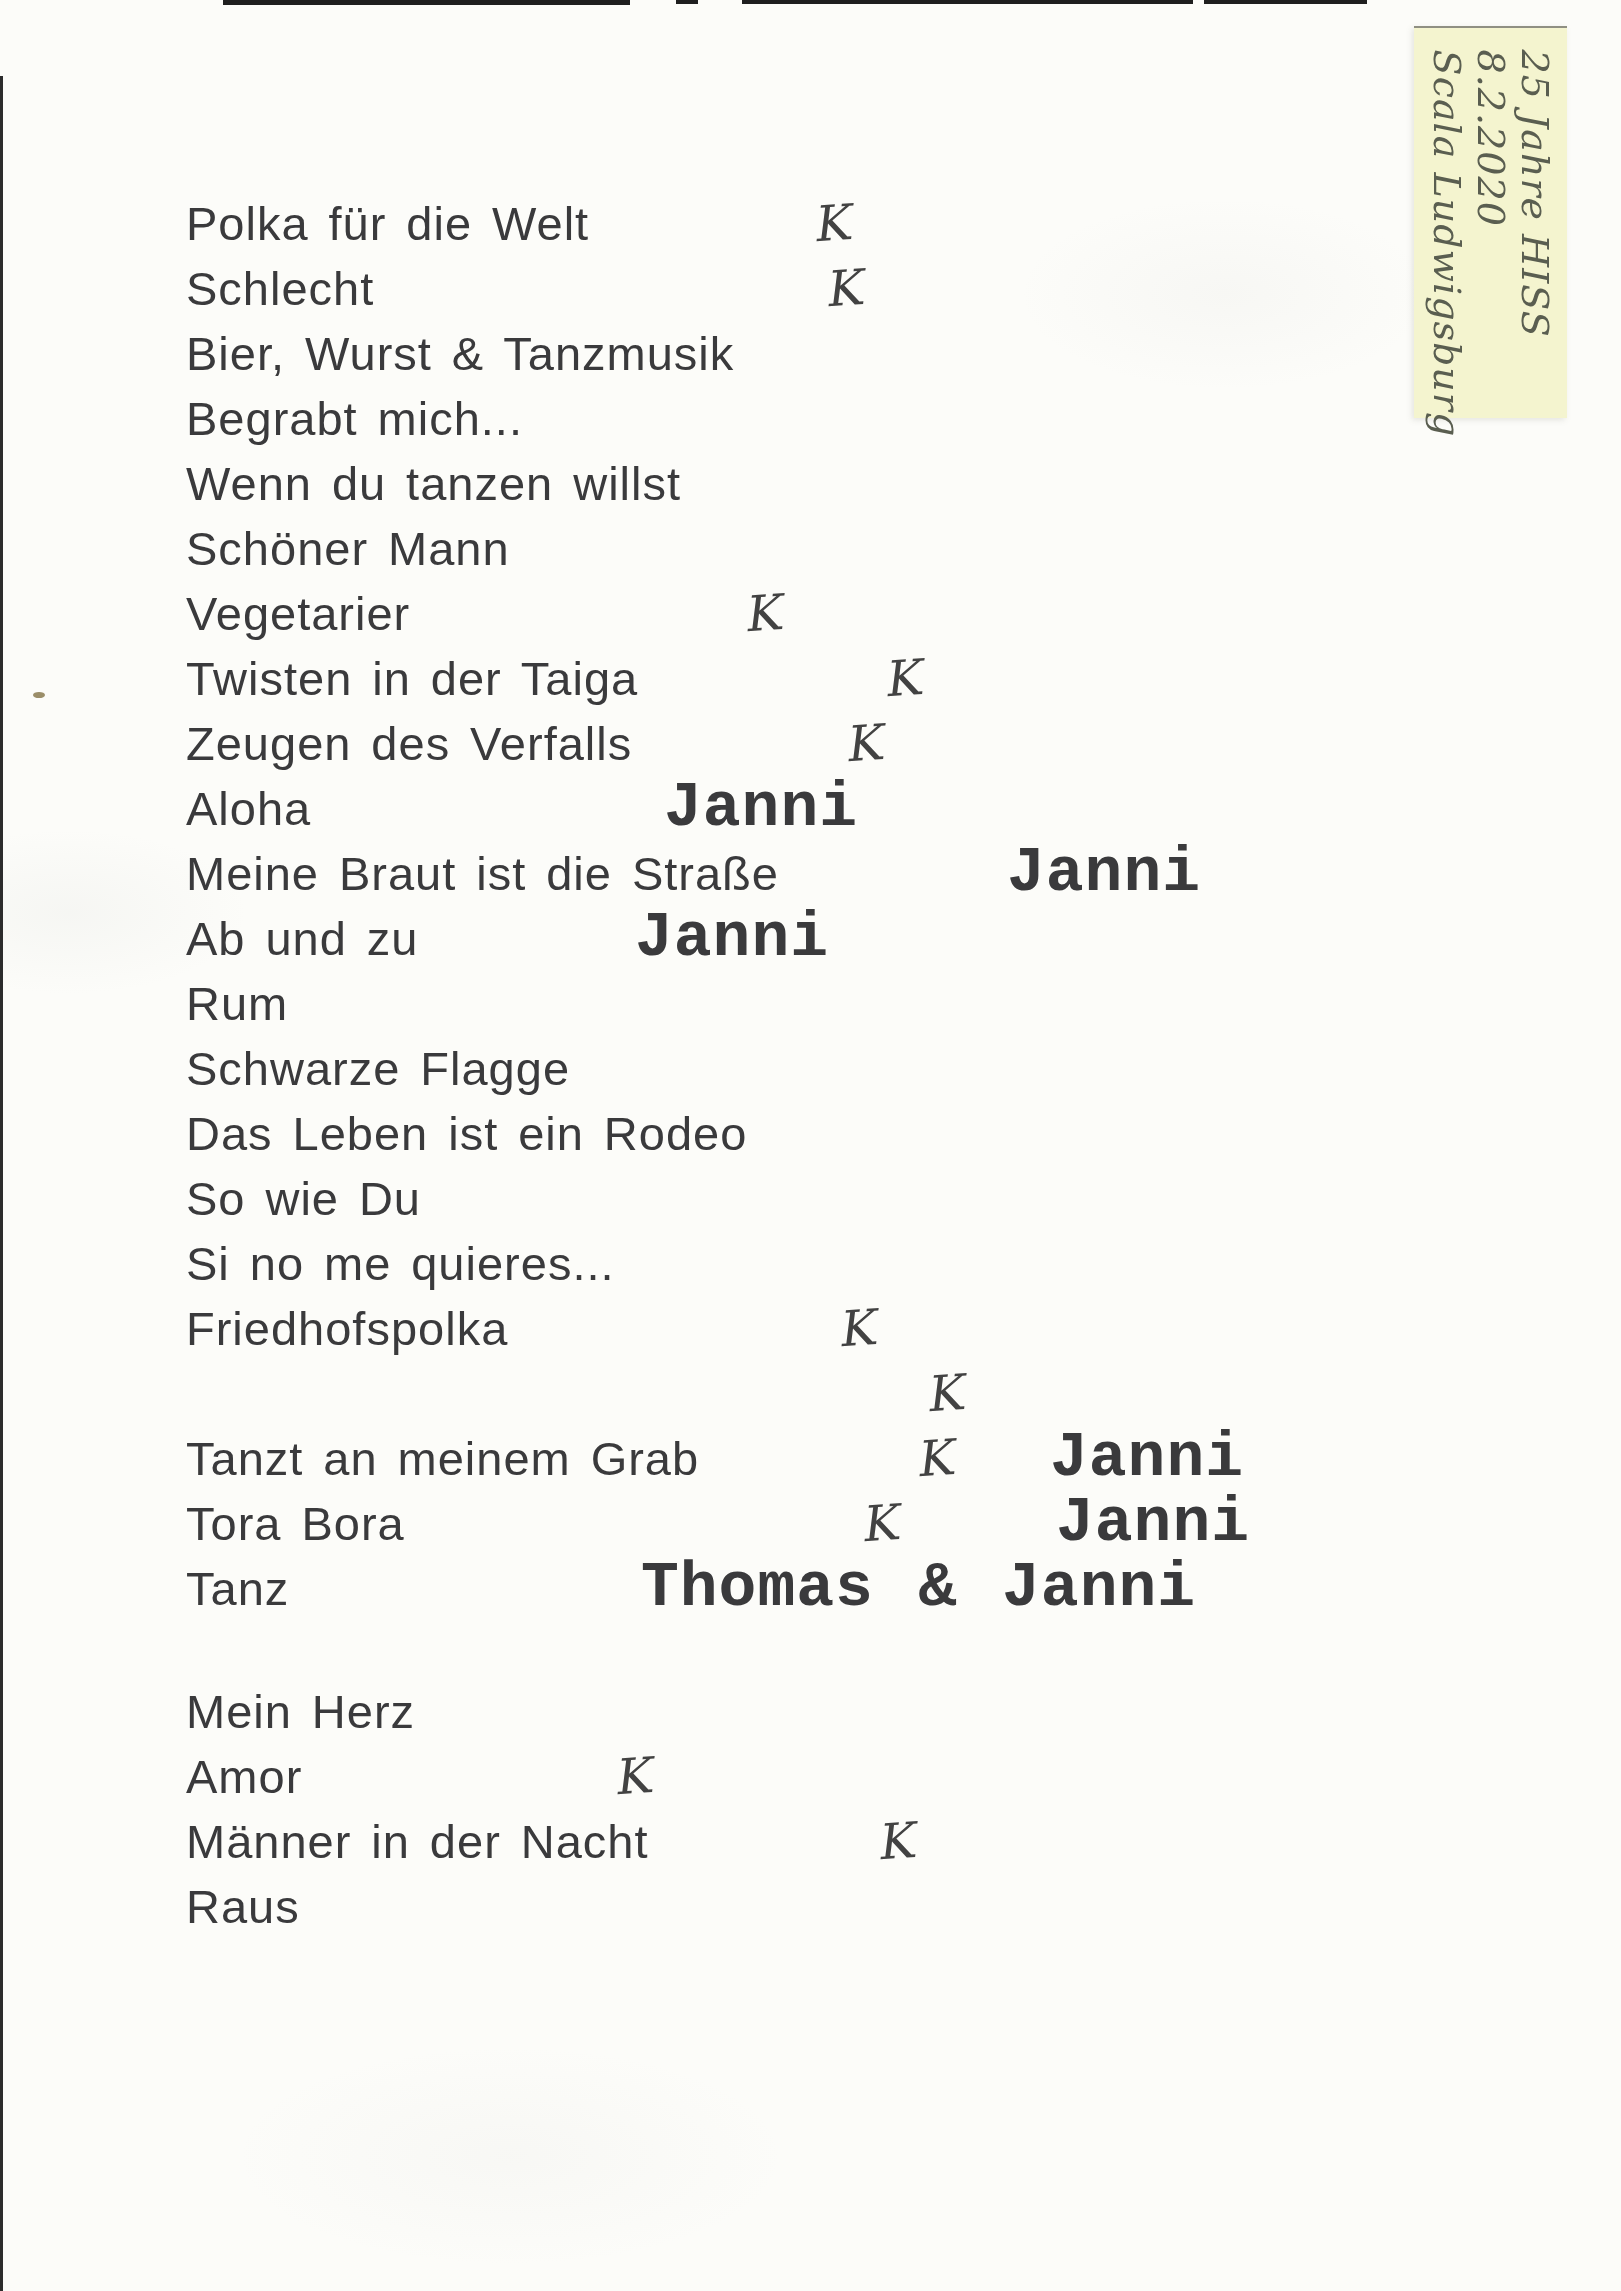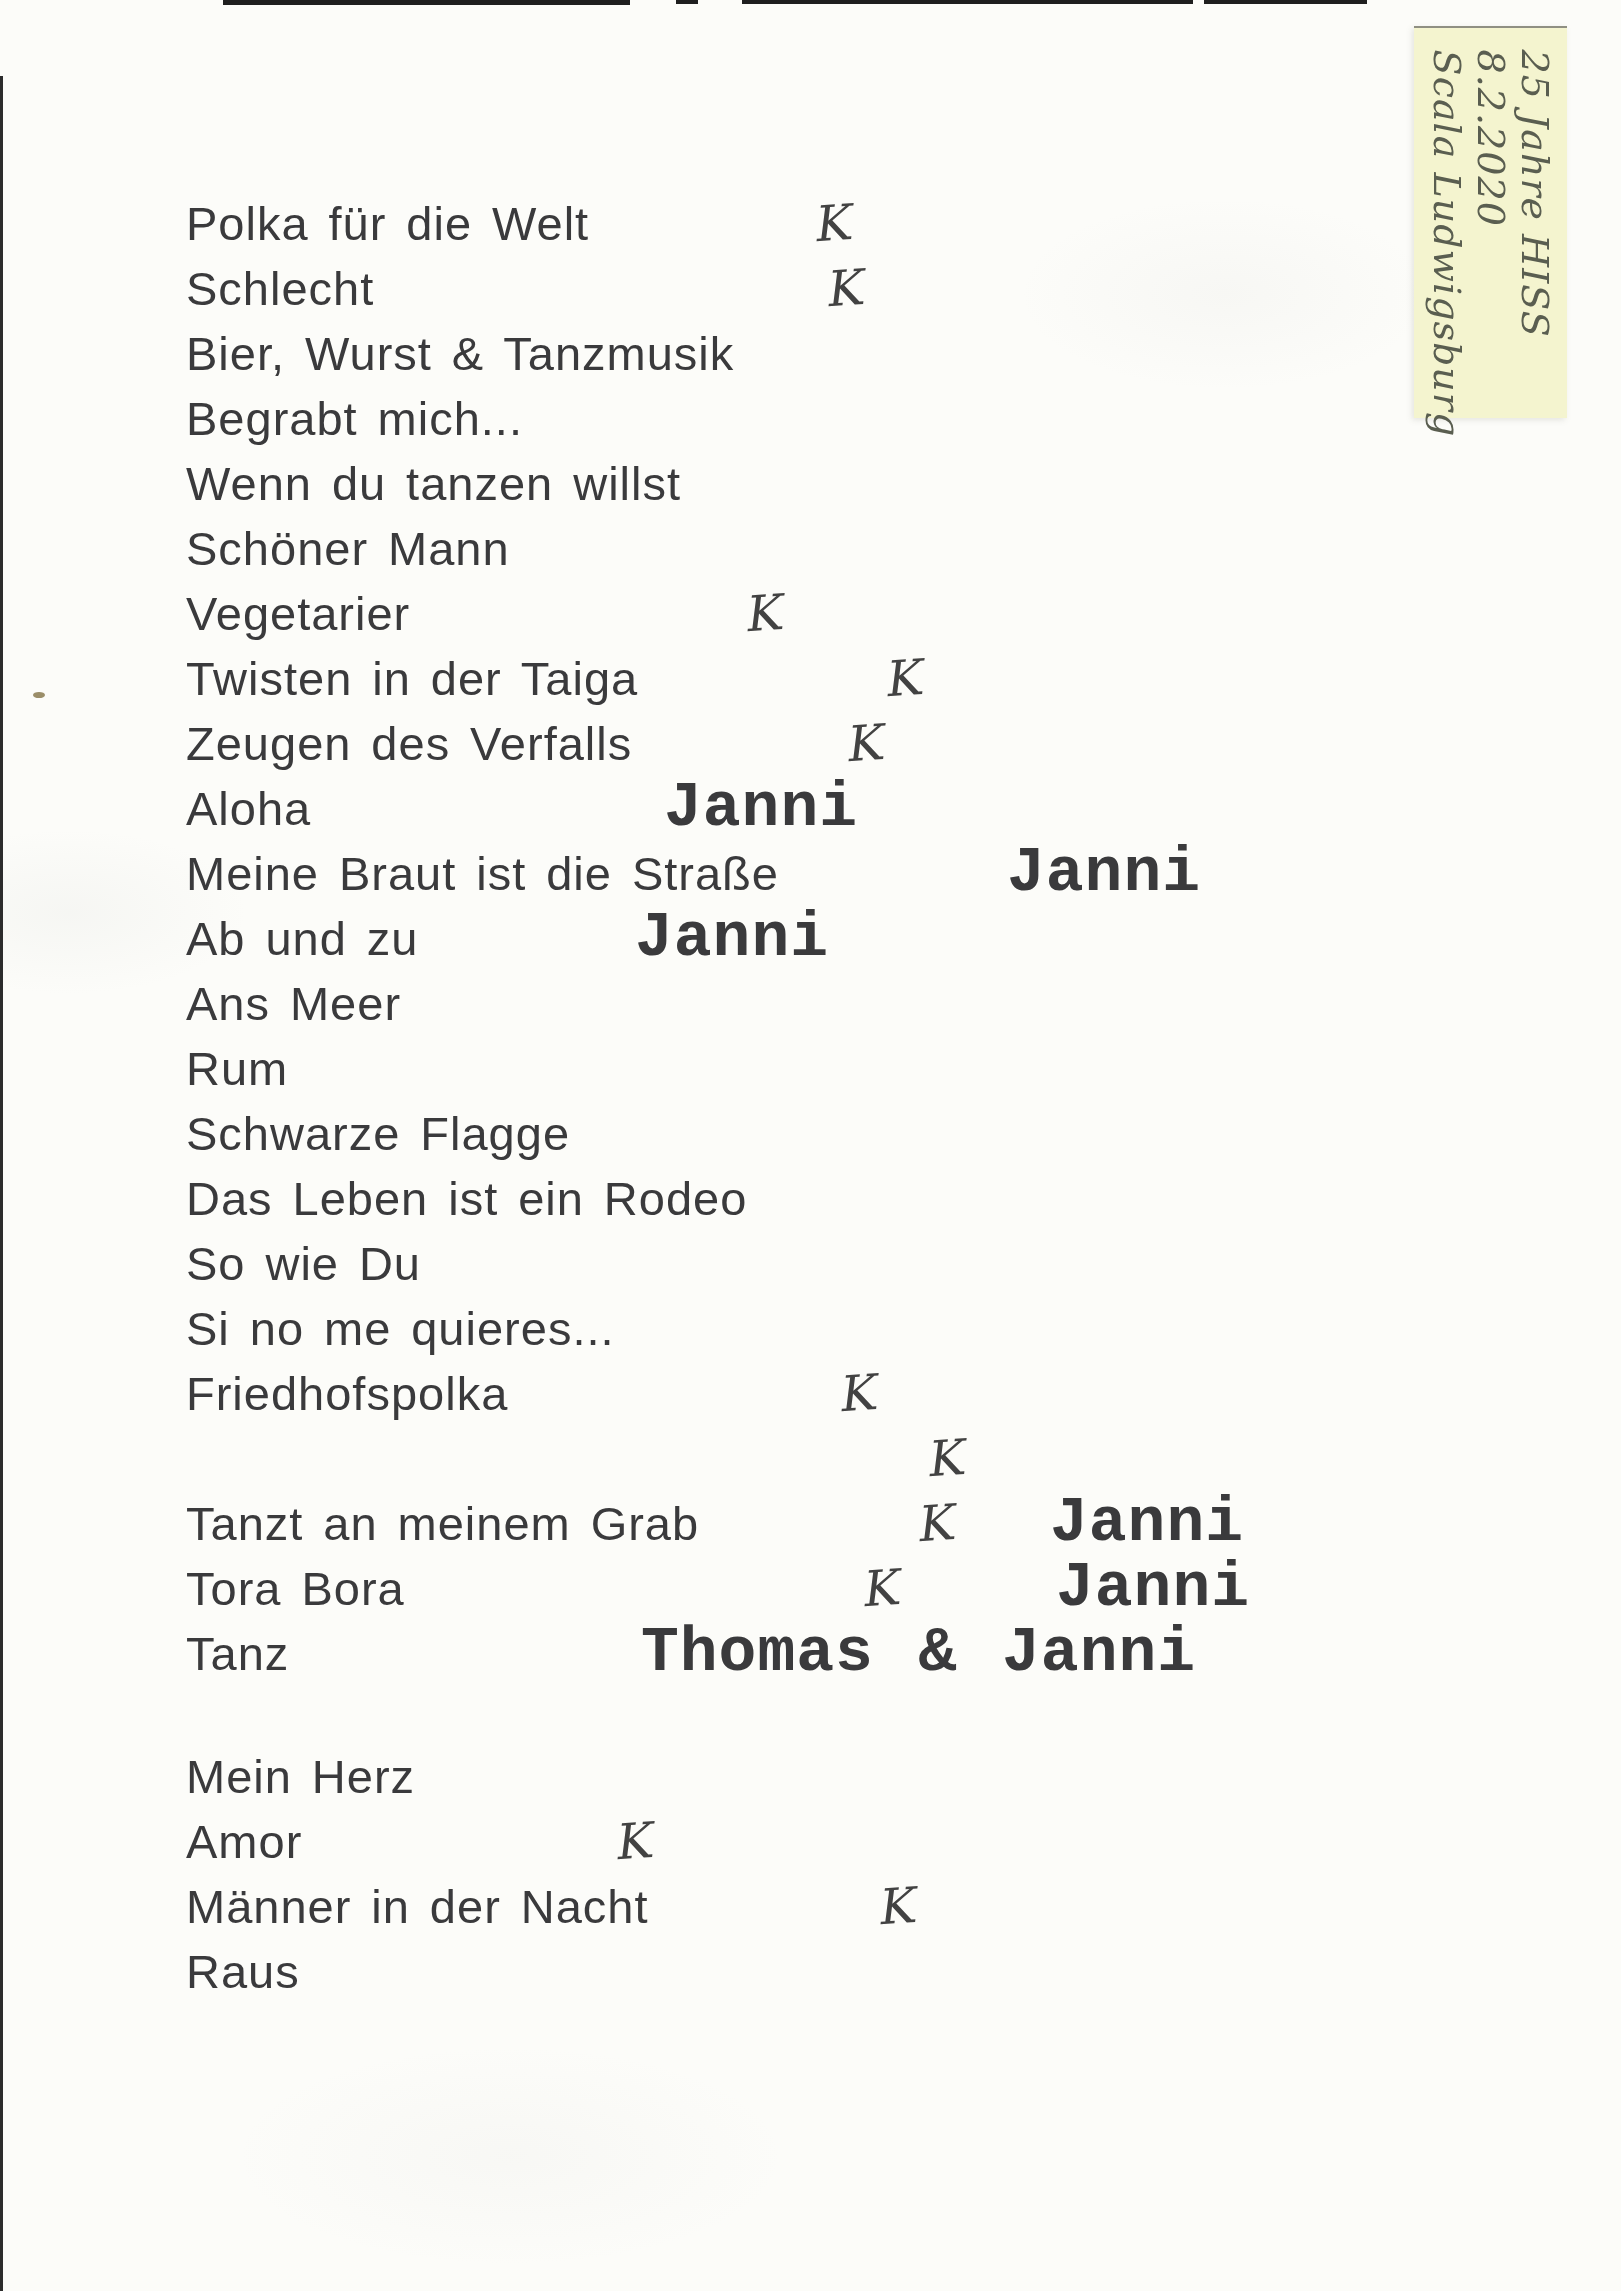--- a/index.html
+++ b/index.html
@@ -182,23 +182,20 @@
         </div>
         <div class="row">
           <span class="title">Meine Braut ist die Straße</span>
           <span class="mark print" style="left: 821px;">Janni</span>
         </div>
         <div class="row">
           <span class="title">Ab und zu</span>
           <span class="mark print" style="left: 449px;">Janni</span>
         </div>
         <div class="row">
-          <span class="title">Ans Meer</span>
-        </div>
-        <div class="row">
           <span class="title">Rum</span>
         </div>
         <div class="row">
           <span class="title">Schwarze Flagge</span>
         </div>
         <div class="row">
           <span class="title">Das Leben ist ein Rodeo</span>
         </div>
         <div class="row">
           <span class="title">So wie Du</span>

